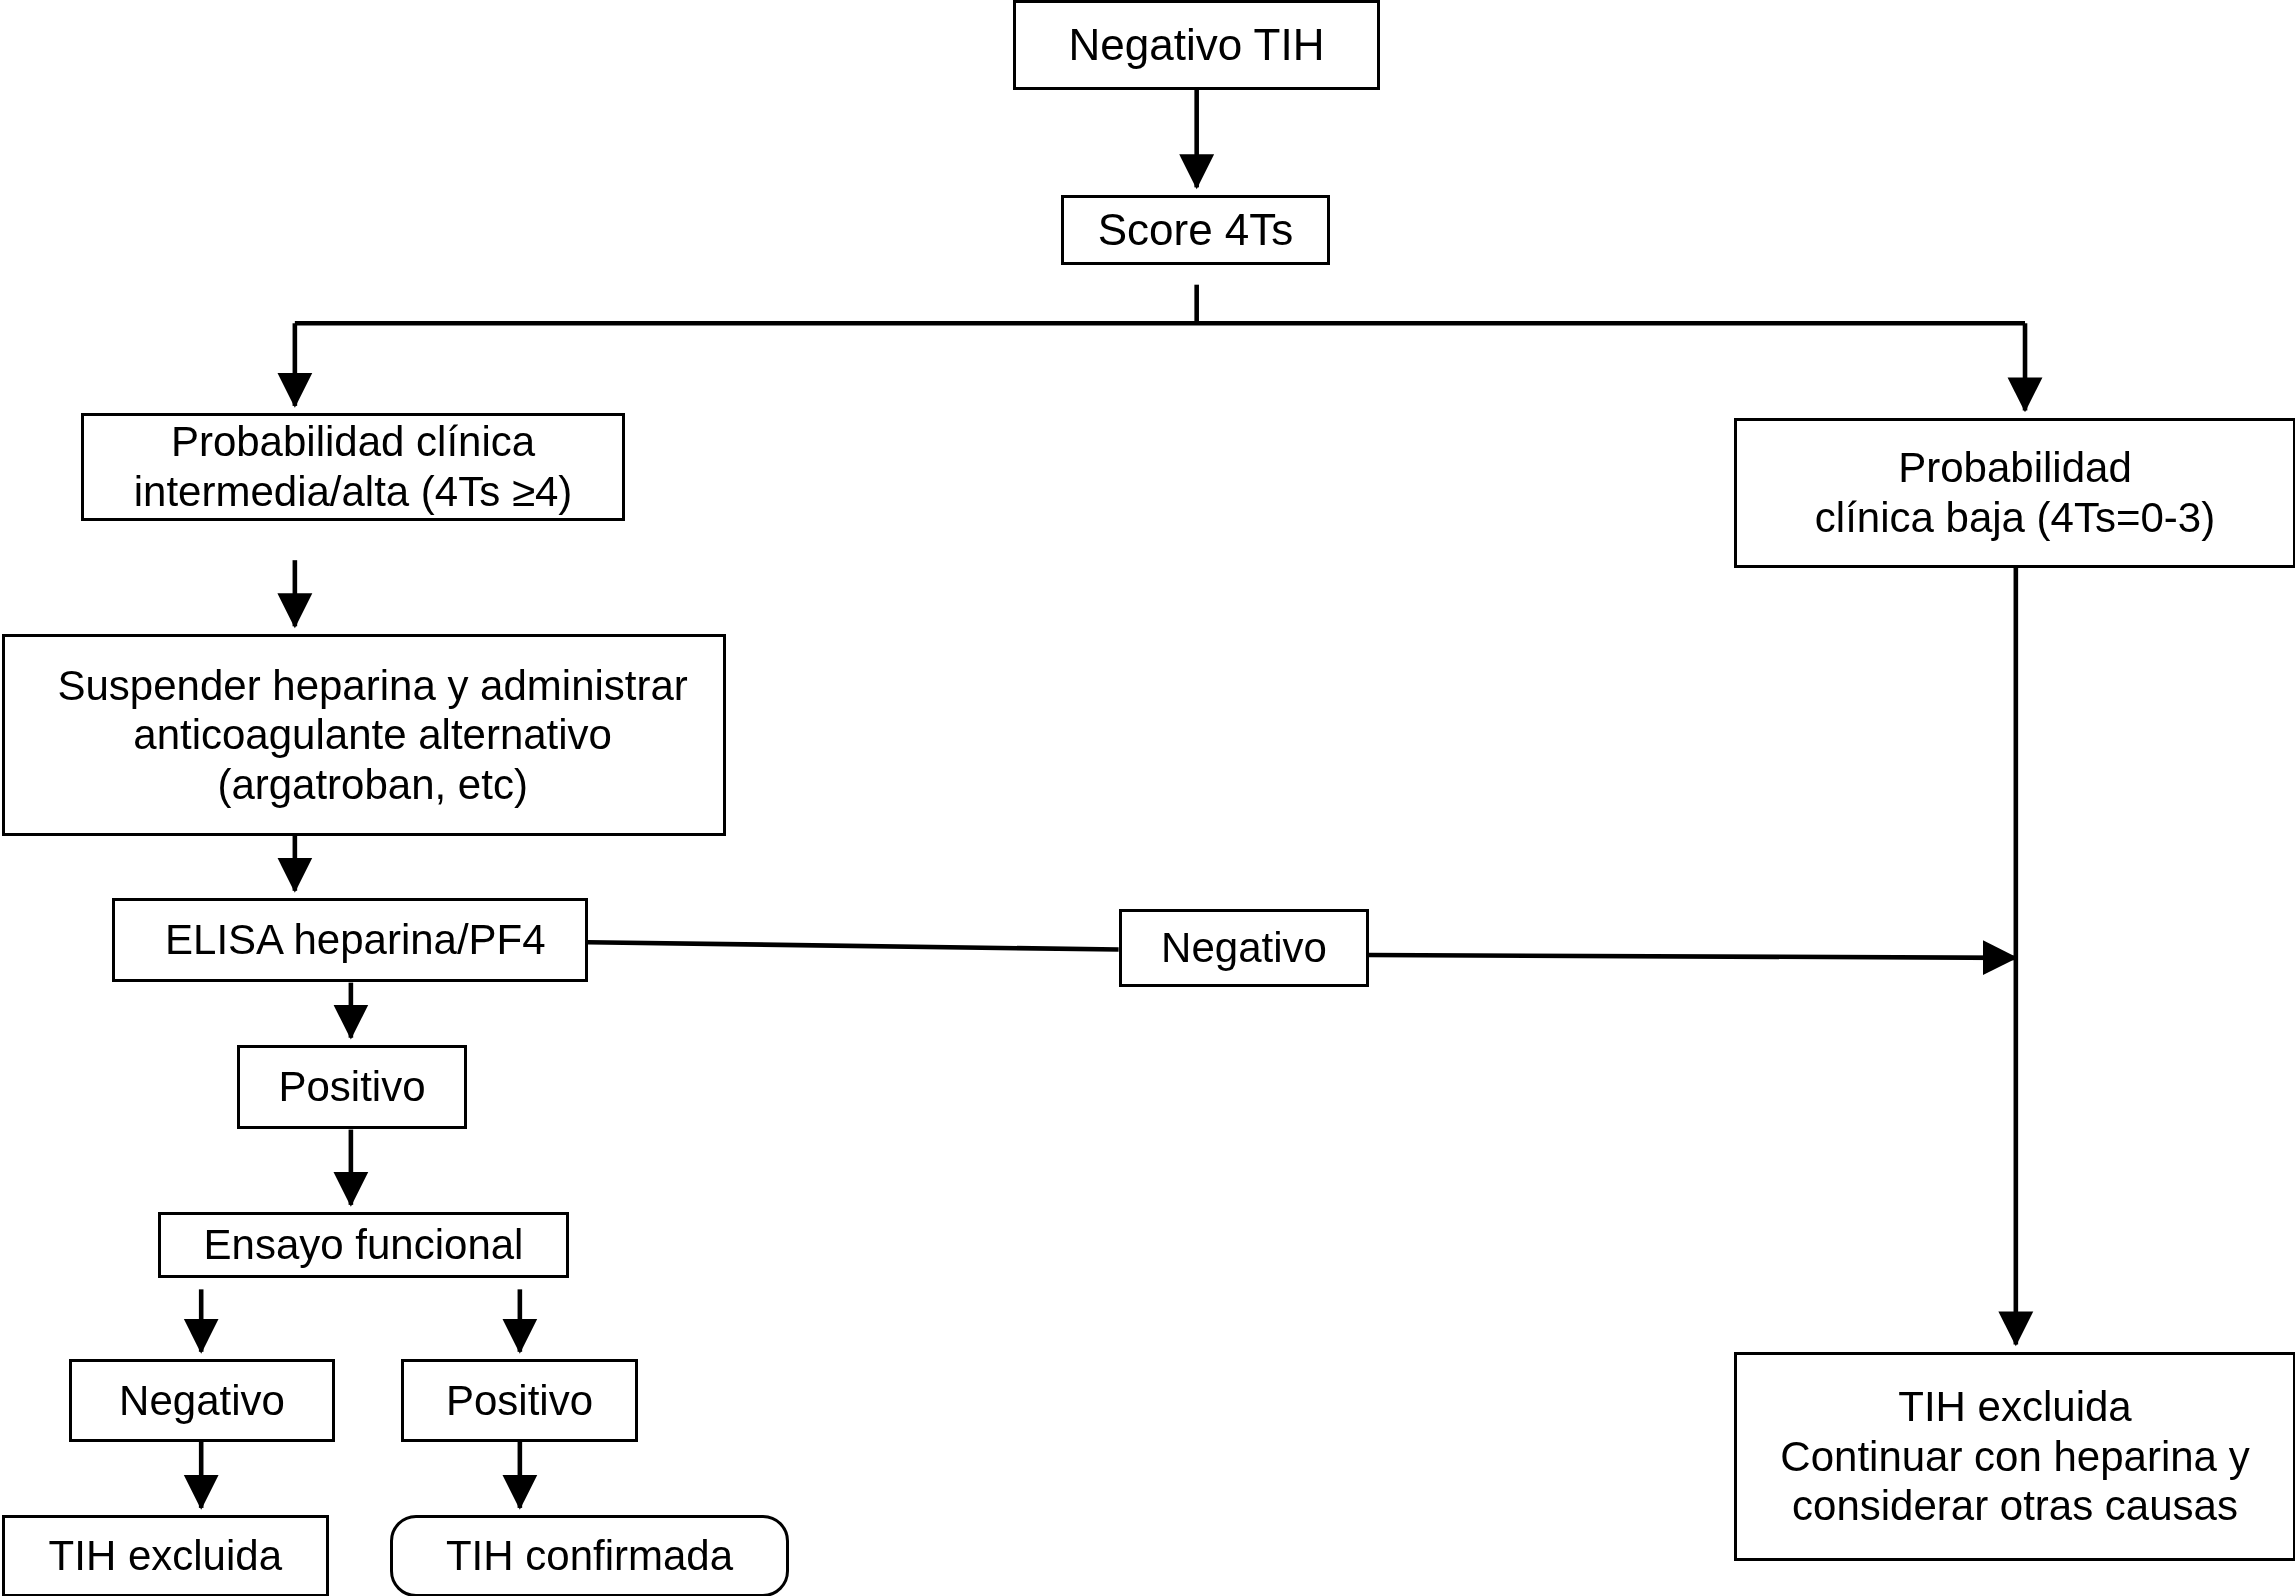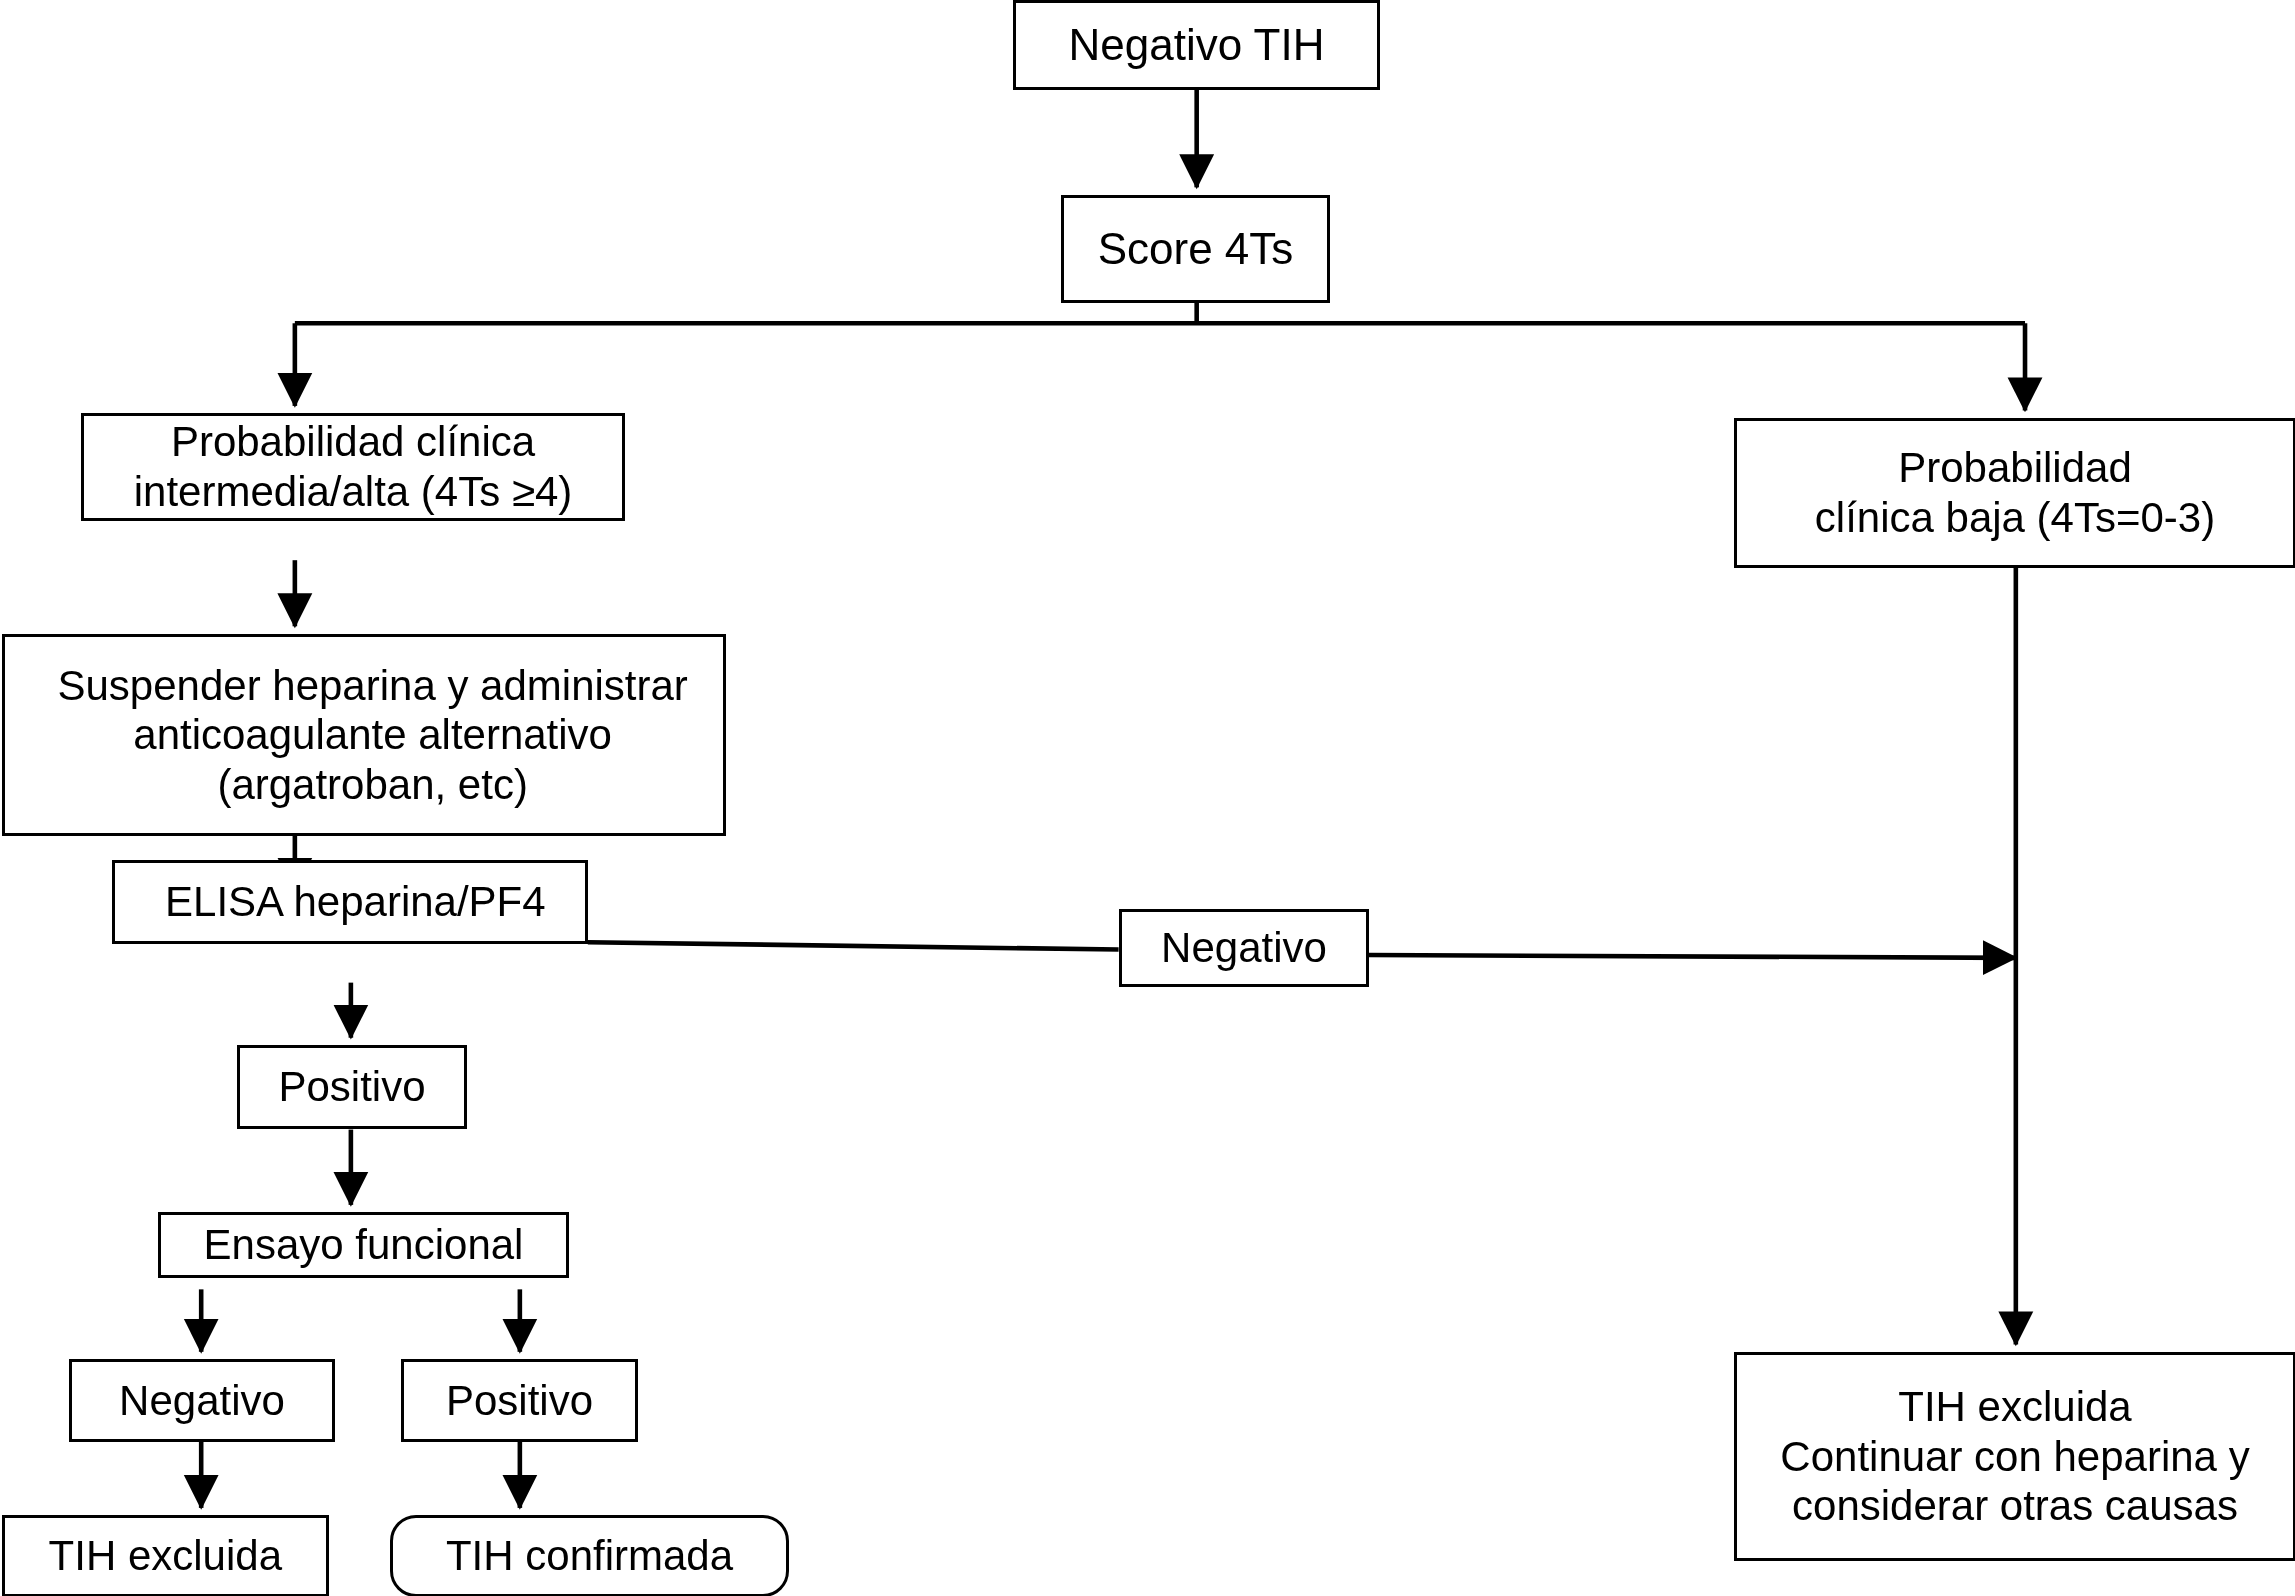--- a/index.html
+++ b/index.html
@@ -82,41 +82,41 @@
       <line x1="566" y1="1570" x2="566" y2="1642" marker-end="url(#arrowhead)"></line>
 
       <line x1="2195" y1="618" x2="2195" y2="1464" marker-end="url(#arrowhead)"></line>
     </g>
   </svg>
 
   <div class="node f48" style="left:1013px; top:0px; width:367px; height:90px;">
     <span>Negativo TIH</span>
   </div>
 
-  <div class="node f48" style="left:1061px; top:195px; width:269px; height:108px;">
+  <div class="node f48" style="left:1061px; top:195px; width:269px; height:70px;">
     <span>Score 4Ts</span>
   </div>
 
   <div class="node f46" style="left:81px; top:413px; width:544px; height:108px;">
     <span>Probabilidad clínica
 intermedia/alta (4Ts ≥4)</span>
   </div>
 
   <div class="node f46" style="left:1734px; top:418px; width:562px; height:150px;">
     <span>Probabilidad
 clínica baja (4Ts=0-3)</span>
   </div>
 
   <div class="node f46" style="left:1.8px; top:634px; width:724px; height:202px;padding-left:25px;">
     <span>Suspender heparina y administrar
 anticoagulante alternativo
 (argatroban, etc)</span>
   </div>
 
-  <div class="node f46" style="left:112px; top:860px; width:476px; height:84px;padding-left:18px;">
+  <div class="node f46" style="left:112px; top:898px; width:476px; height:84px;padding-left:18px;">
     <span>ELISA heparina/PF4</span>
   </div>
 
   <div class="node f46" style="left:1119px; top:909px; width:250px; height:78px;">
     <span>Negativo</span>
   </div>
 
   <div class="node f46" style="left:237px; top:1045px; width:230px; height:84px;">
     <span>Positivo</span>
   </div>

